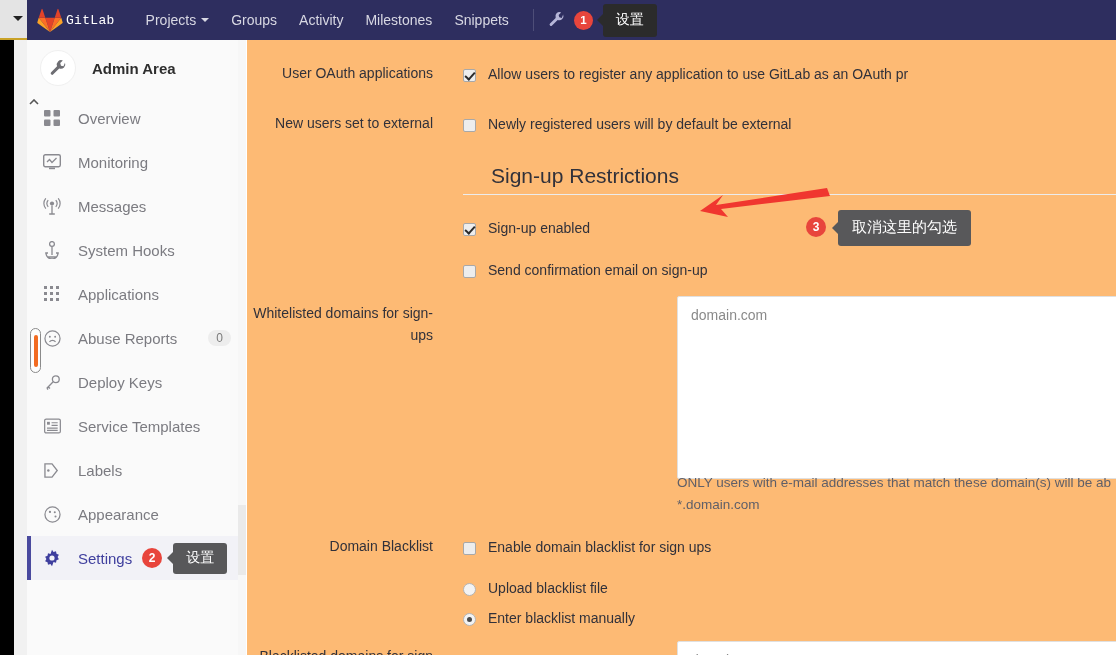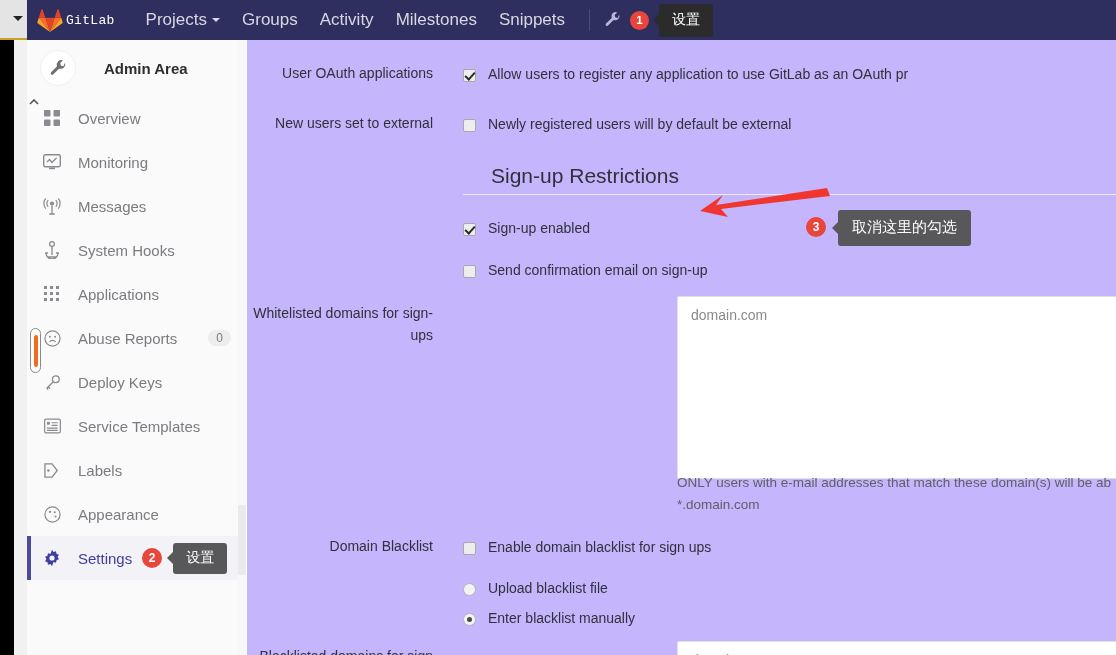--- a/index.html
+++ b/index.html
@@ -41,21 +41,21 @@
     background:#2e2e5f; display:flex; align-items:center;
   }
   .brand { display:flex; align-items:center; margin-left:10px; }
   .brand-logo { width:26px; height:25px; }
   .brand-name {
     color:#fff; font-size:13px; letter-spacing:.3px; margin-left:3px;
     font-family:Liberation Mono, monospace;
   }
   .nav-links { display:flex; align-items:center; margin-left:31px; }
   .nav-link {
-    color:#d8d8e3; font-size:17px; margin-right:22px; white-space:nowrap;
+    color:#d8d8e3; font-size:14px; margin-right:22px; white-space:nowrap;
     display:flex; align-items:center; cursor:pointer;
   }
   .caret-down {
     display:inline-block; width:0;height:0; margin-left:5px;
     border-left:4px solid transparent; border-right:4px solid transparent;
     border-top:4px solid #d8d8e3;
   }
   .nav-sep { width:1px; height:22px; background:#4e4e78; margin:0 14px 0 2px; }
   .nav-wrench { width:18px; height:18px; cursor:pointer; }
   .badge-red {
@@ -78,21 +78,21 @@
   .sidebar {
     position:absolute; left:27px; top:40px; width:219px; height:615px;
     background:#fafafa; border-right:1px solid #e3e3e3; overflow:hidden;
   }
   .sidebar-scroll-track {
     position:absolute; left:238px; top:40px; width:8px; height:615px; background:#f7f7f7; z-index:6;
   }
   .sidebar-scroll-thumb {
     position:absolute; left:238px; top:505px; width:8px; height:70px; background:#eaeaea; z-index:7;
   }
-  .admin-head { display:flex; align-items:center; height:56px; padding-left:13px;gap:12px; }
+  .admin-head { display:flex; align-items:center; height:56px; padding-left:13px; }
   .admin-avatar {
     width:36px; height:36px; border-radius:50%; background:#fff;
     border:1px solid #f0f0f0; display:flex; align-items:center; justify-content:center;
   }
   .admin-title { margin-left:16px; font-size:15px; color:#2e2e2e; font-weight:bold; }
 
   .nav-item {
     position:relative; display:flex; align-items:center; height:44px;
     padding-left:13px; color:#7b7b81; font-size:15px; cursor:pointer;
   }
@@ -119,21 +119,21 @@
   }
   .tip-grey:before{
     content:""; position:absolute; left:-6px; top:50%; margin-top:-6px;
     border-top:6px solid transparent; border-bottom:6px solid transparent;
     border-right:6px solid #58585a;
   }
 
   
   .content {
     position:absolute; left:247px; top:40px; width:869px; height:615px;
-    background:#c4b5fd; overflow:hidden;
+    background:#fdba74; overflow:hidden;
   }
   .row { position:absolute; display:flex; }
   .form-label {
     width:186px; text-align:right; font-size:14px; color:#31313a;
     line-height:19px; padding-right:0;
   }
   .field { margin-left:30px; }
   .chk-line { display:flex; align-items:center; }
   .chk {
     width:13px; height:13px; border:1px solid #a8a8a8; background:#ededed;

